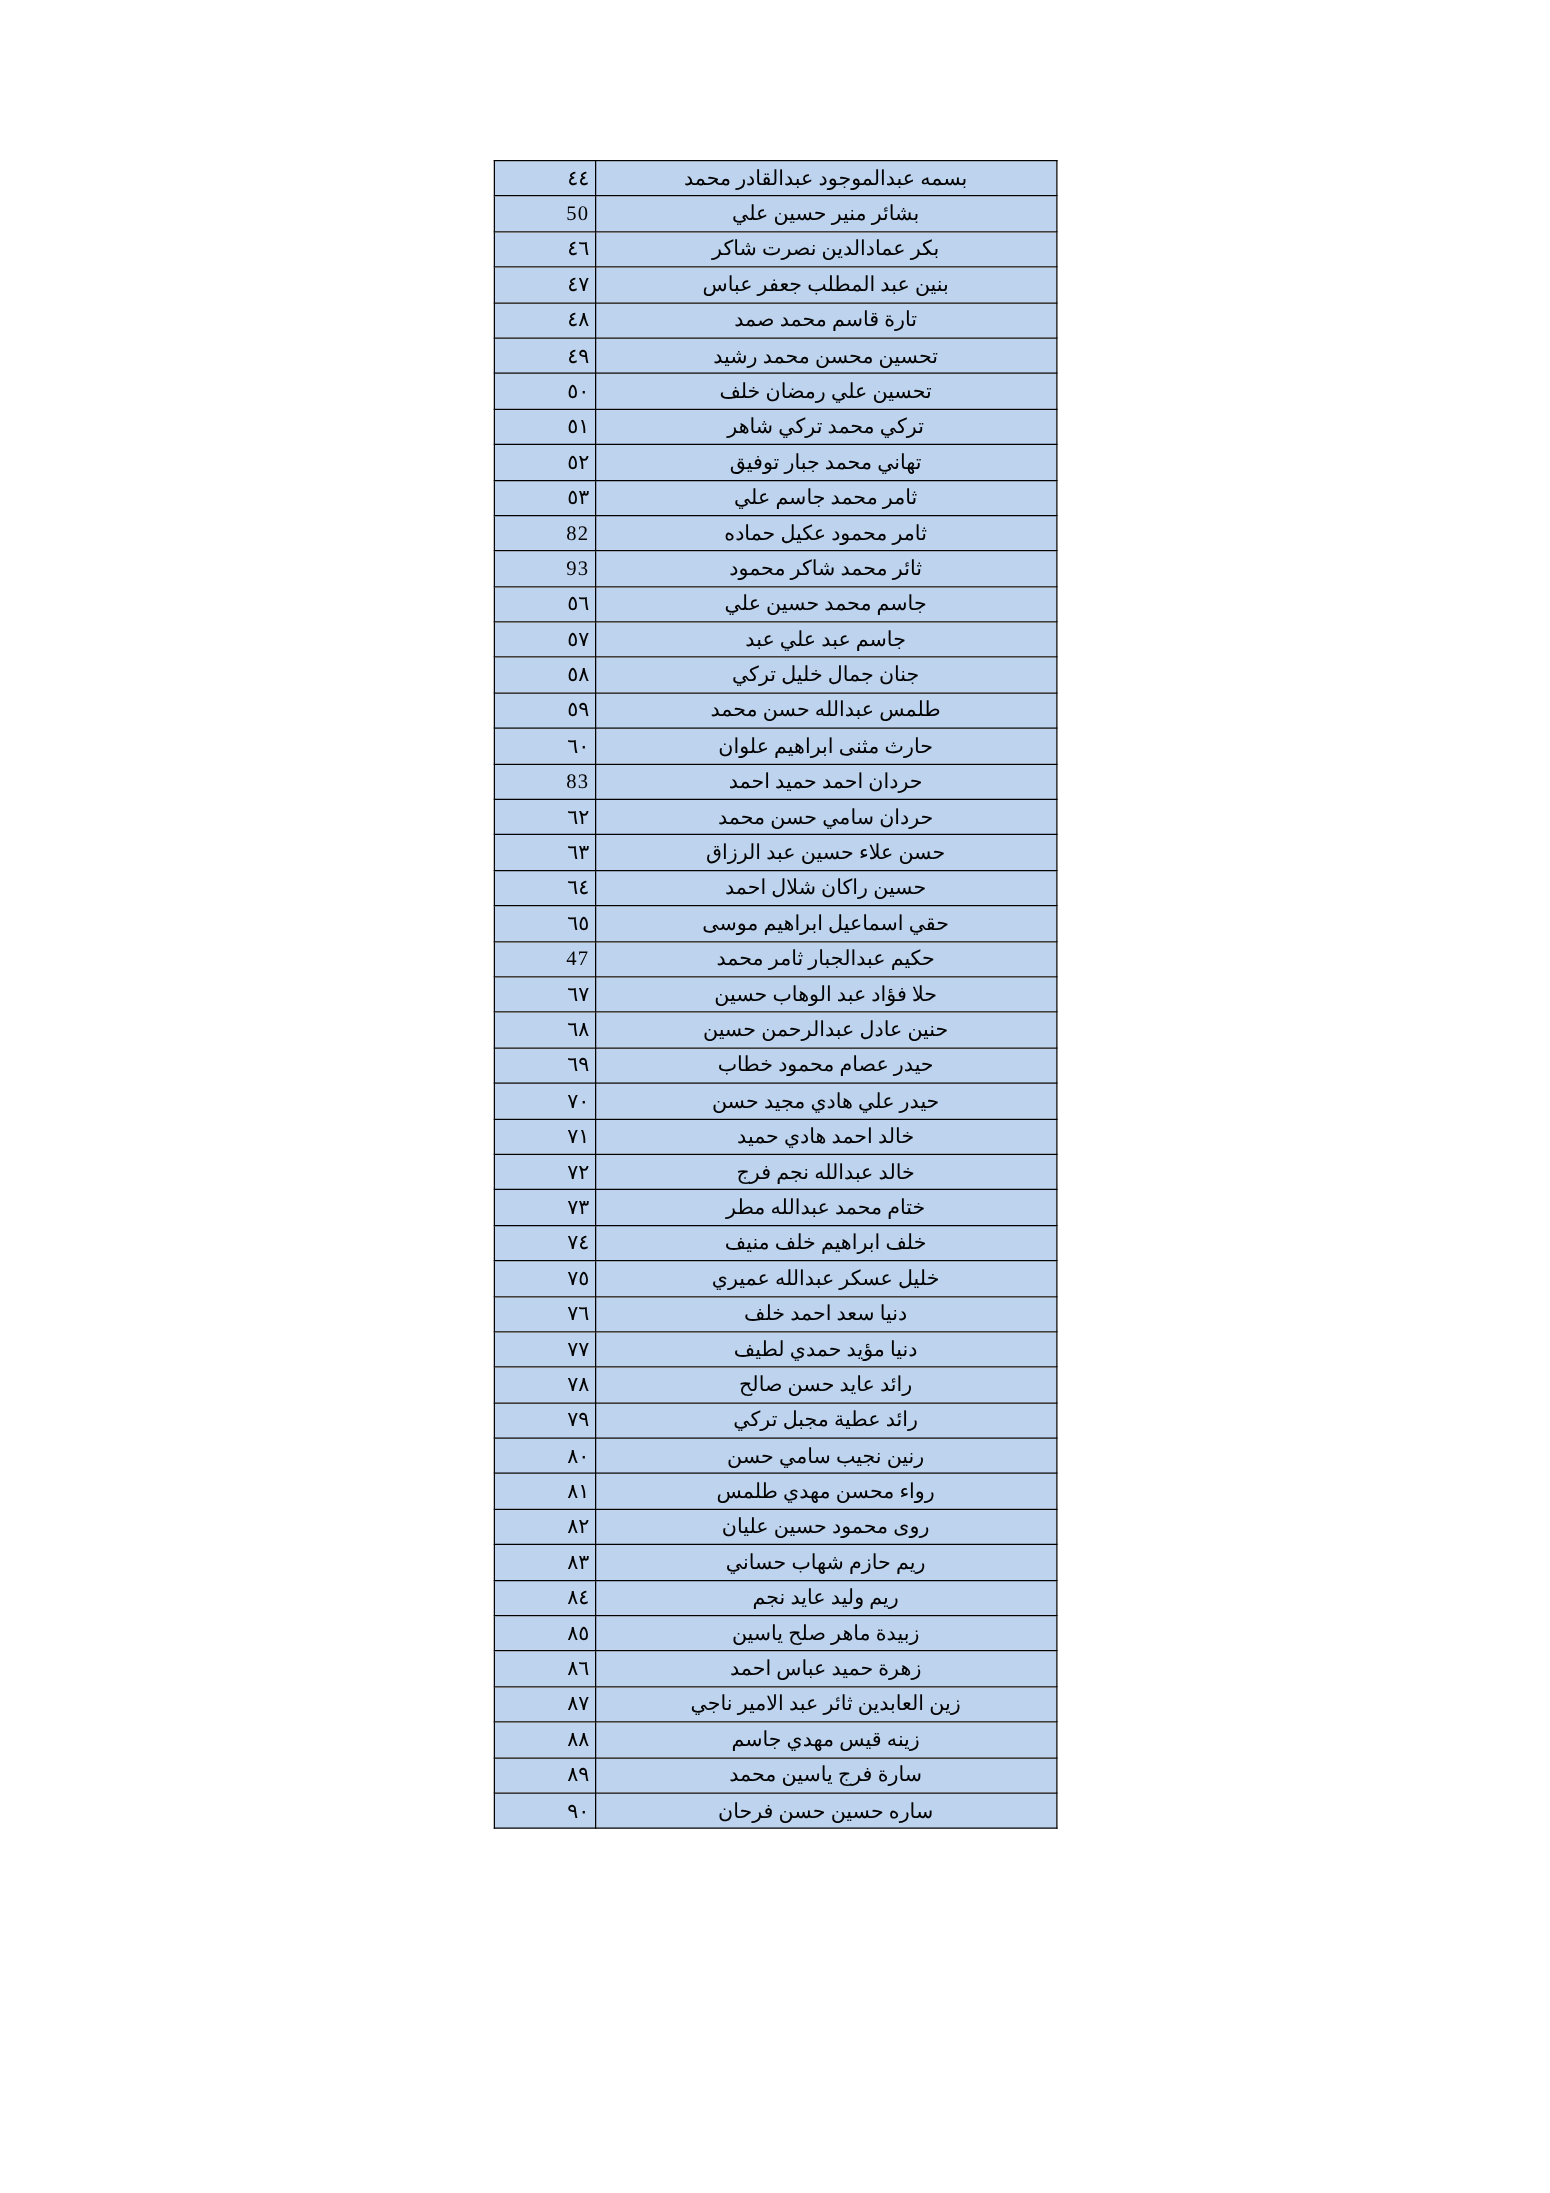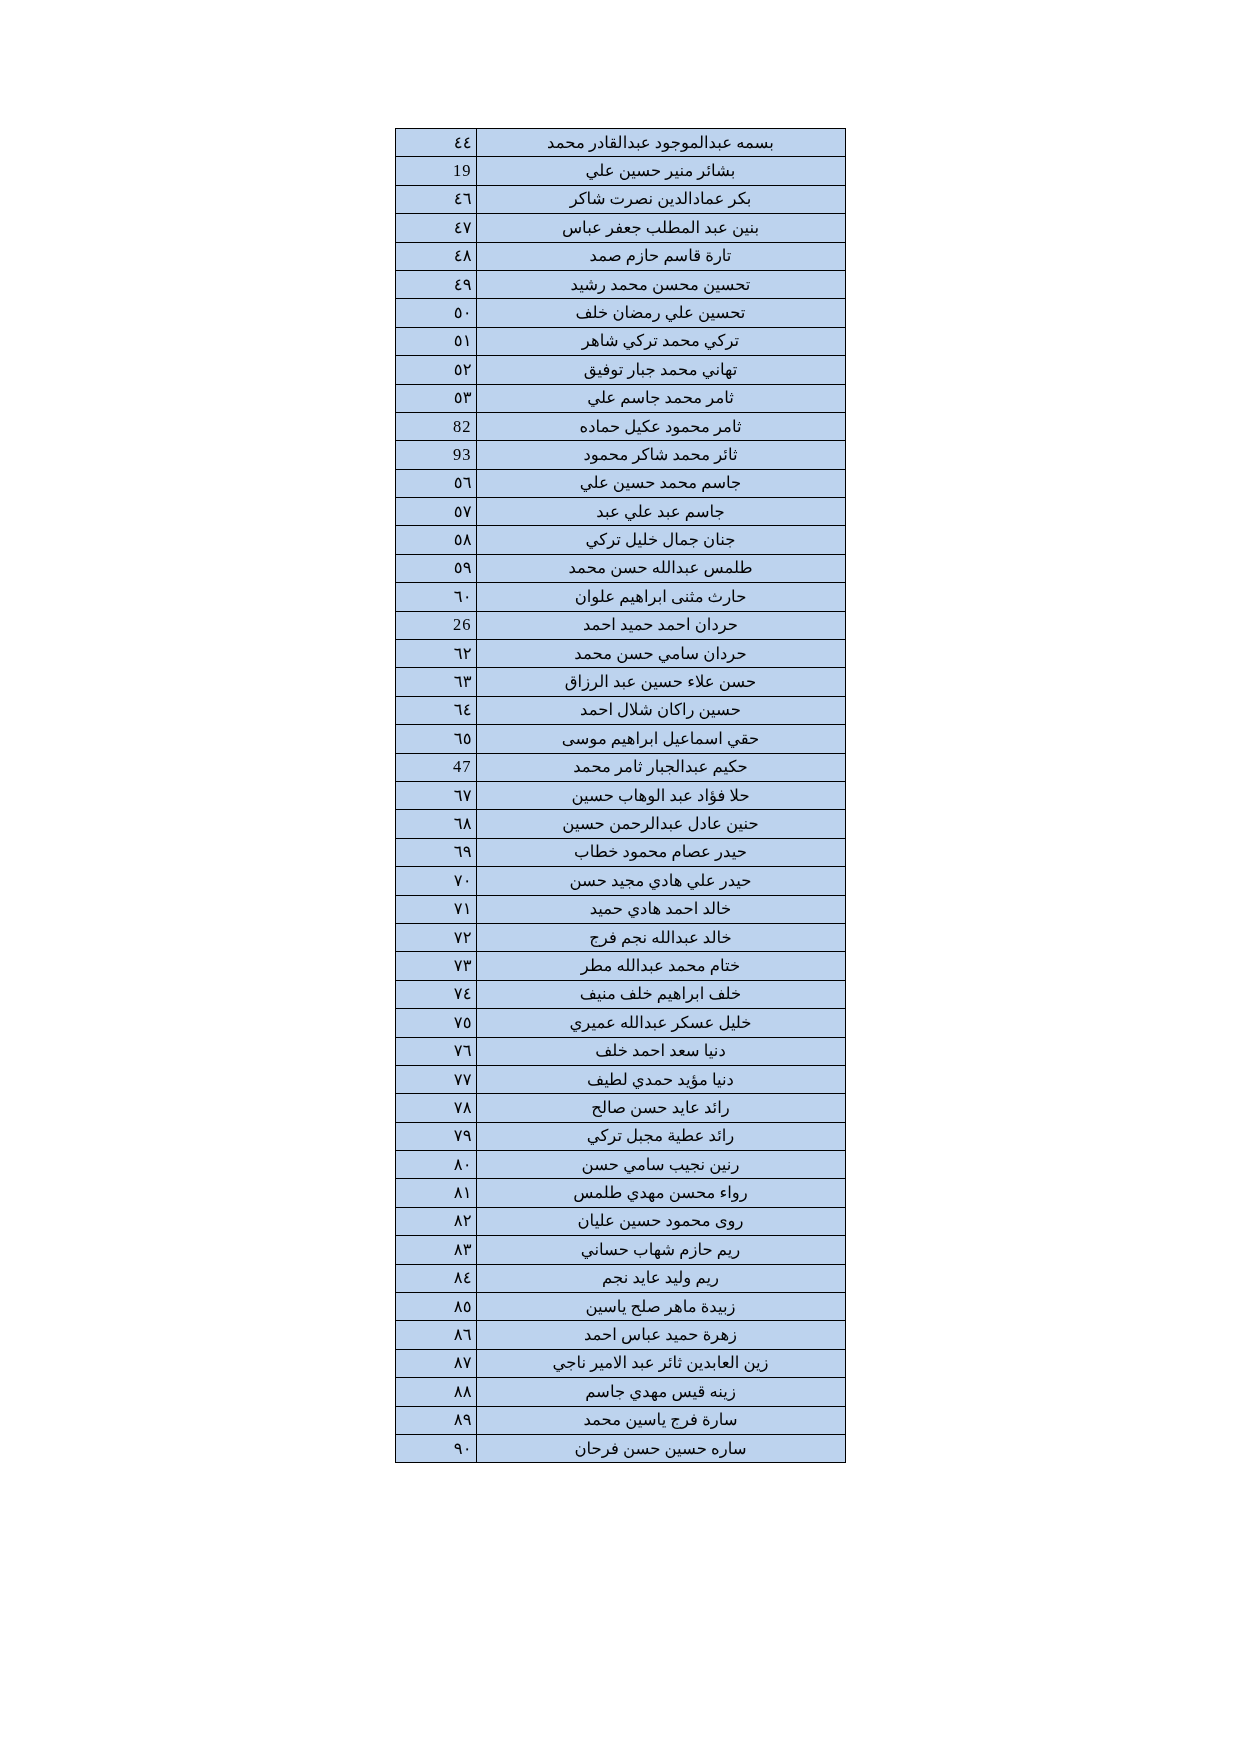--- a/index.html
+++ b/index.html
@@ -57,32 +57,32 @@
 
 <div class="page">
   <table class="name-table">
     <tbody>
         <tr>
           <td class="name-cell">بسمه عبدالموجود عبدالقادر محمد</td>
           <td class="num-cell">٤٤</td>
         </tr>
         <tr>
           <td class="name-cell">بشائر منير حسين علي</td>
-          <td class="num-cell">19</td>
+          <td class="num-cell">50</td>
         </tr>
         <tr>
           <td class="name-cell">بكر   عمادالدين نصرت شاكر</td>
           <td class="num-cell">٤٦</td>
         </tr>
         <tr>
           <td class="name-cell">بنين عبد المطلب جعفر عباس</td>
           <td class="num-cell">٤٧</td>
         </tr>
         <tr>
-          <td class="name-cell">تارة  قاسم حازم صمد</td>
+          <td class="name-cell">تارة  قاسم محمد صمد</td>
           <td class="num-cell">٤٨</td>
         </tr>
         <tr>
           <td class="name-cell">تحسين  محسن  محمد رشيد</td>
           <td class="num-cell">٤٩</td>
         </tr>
         <tr>
           <td class="name-cell">تحسين علي رمضان خلف</td>
           <td class="num-cell">٥٠</td>
         </tr>
@@ -121,21 +121,21 @@
         <tr>
           <td class="name-cell">طلمس  عبدالله  حسن  محمد</td>
           <td class="num-cell">٥٩</td>
         </tr>
         <tr>
           <td class="name-cell">حارث مثنى ابراهيم علوان</td>
           <td class="num-cell">٦٠</td>
         </tr>
         <tr>
           <td class="name-cell">حردان  احمد حميد  احمد</td>
-          <td class="num-cell">26</td>
+          <td class="num-cell">83</td>
         </tr>
         <tr>
           <td class="name-cell">حردان سامي حسن محمد</td>
           <td class="num-cell">٦٢</td>
         </tr>
         <tr>
           <td class="name-cell">حسن علاء حسين عبد الرزاق</td>
           <td class="num-cell">٦٣</td>
         </tr>
         <tr>

